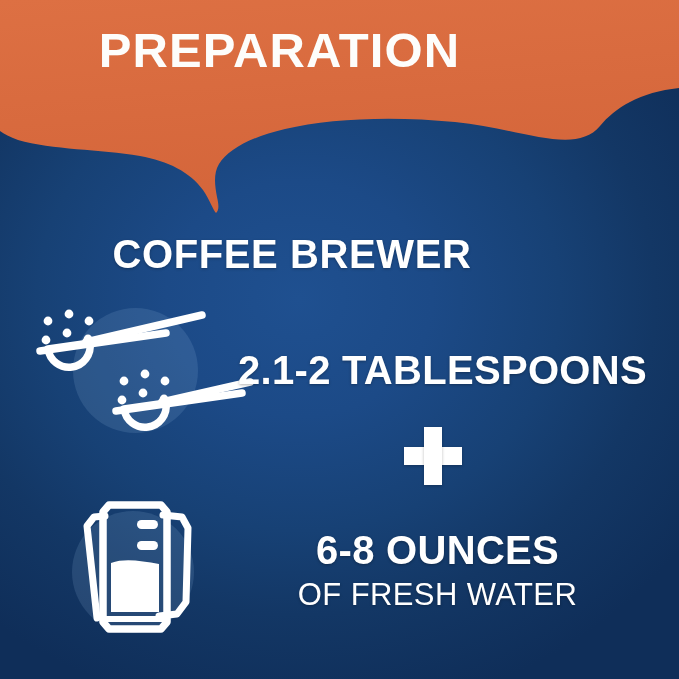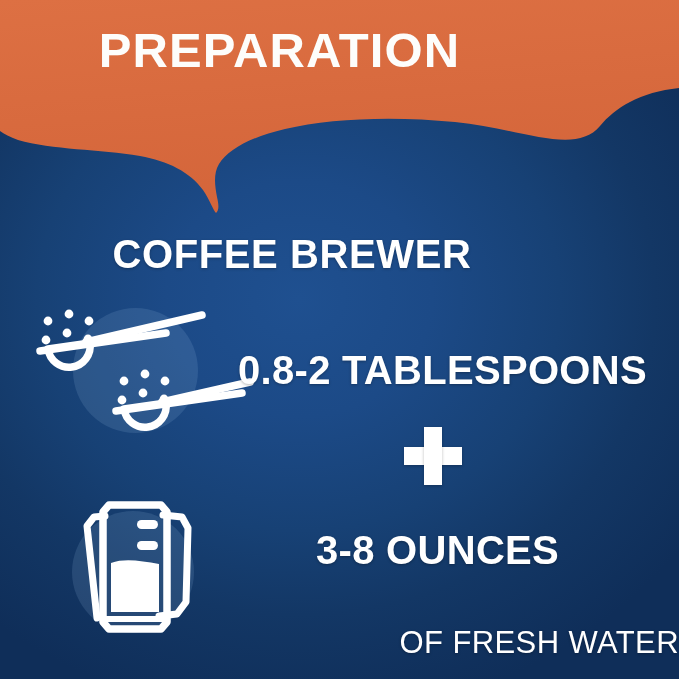--- a/index.html
+++ b/index.html
@@ -85,29 +85,28 @@
     font-size: 40px;
     letter-spacing: 0.3px;
   }
   #fresh-water-text {
     position: absolute;
     left: 0;
     top: 579px;
     width: 679px;
     padding-left: 196px;
     box-sizing: border-box;
-    text-align: right;
+    text-align: center;
     color: #ffffff;
     font-size: 31px;
     font-weight: 400;
     letter-spacing: 0.4px;
     line-height: 1;
     white-space: nowrap;
     text-shadow: 0 1px 3px rgba(0,0,0,0.28);
-    margin-top: 48px;
   }
 
   
   #plus-sign {
     position: absolute;
     left: 404px;
     top: 427px;
     width: 58px;
     height: 58px;
   }
@@ -205,21 +204,21 @@
         <circle cx="98" cy="85" r="4.4"></circle>
         <circle cx="119" cy="78" r="4.4"></circle>
         <circle cx="139" cy="85" r="4.4"></circle>
         <circle cx="96" cy="104" r="4.4"></circle>
         <circle cx="117" cy="97" r="4.4"></circle>
         <circle cx="138" cy="103" r="4.4"></circle>
       </g>
     </svg>
   </div>
 
-  <div class="amount-text" id="tablespoons-text">0.8-2 TABLESPOONS</div>
+  <div class="amount-text" id="tablespoons-text">2.1-2 TABLESPOONS</div>
 
   <div id="plus-sign">
     <i class="h"></i>
     <i class="v"></i>
   </div>
 
   <div class="icon-badge" id="kettle-badge"></div>
 
   <div class="icon-art" id="kettle-icon">
     <svg width="135" height="152" viewBox="0 0 135 152" xmlns="http://www.w3.org/2000/svg">
@@ -232,17 +231,17 @@
 
       <path d="M36,71 C50,66 66,69 84,72 L84,120 L36,120 Z" fill="#ffffff"></path>
 
       <path d="M31,127 L89,127" stroke="#ffffff" stroke-width="6" stroke-linecap="round"></path>
 
       <rect x="62" y="28" width="21" height="9" rx="4.5" fill="#ffffff"></rect>
       <rect x="62" y="49" width="21" height="9" rx="4.5" fill="#ffffff"></rect>
     </svg>
   </div>
 
-  <div class="amount-text" id="ounces-text">3-8 OUNCES</div>
+  <div class="amount-text" id="ounces-text">6-8 OUNCES</div>
 
   <div id="fresh-water-text">OF FRESH WATER</div>
 
 </div>
 
 </body></html>

